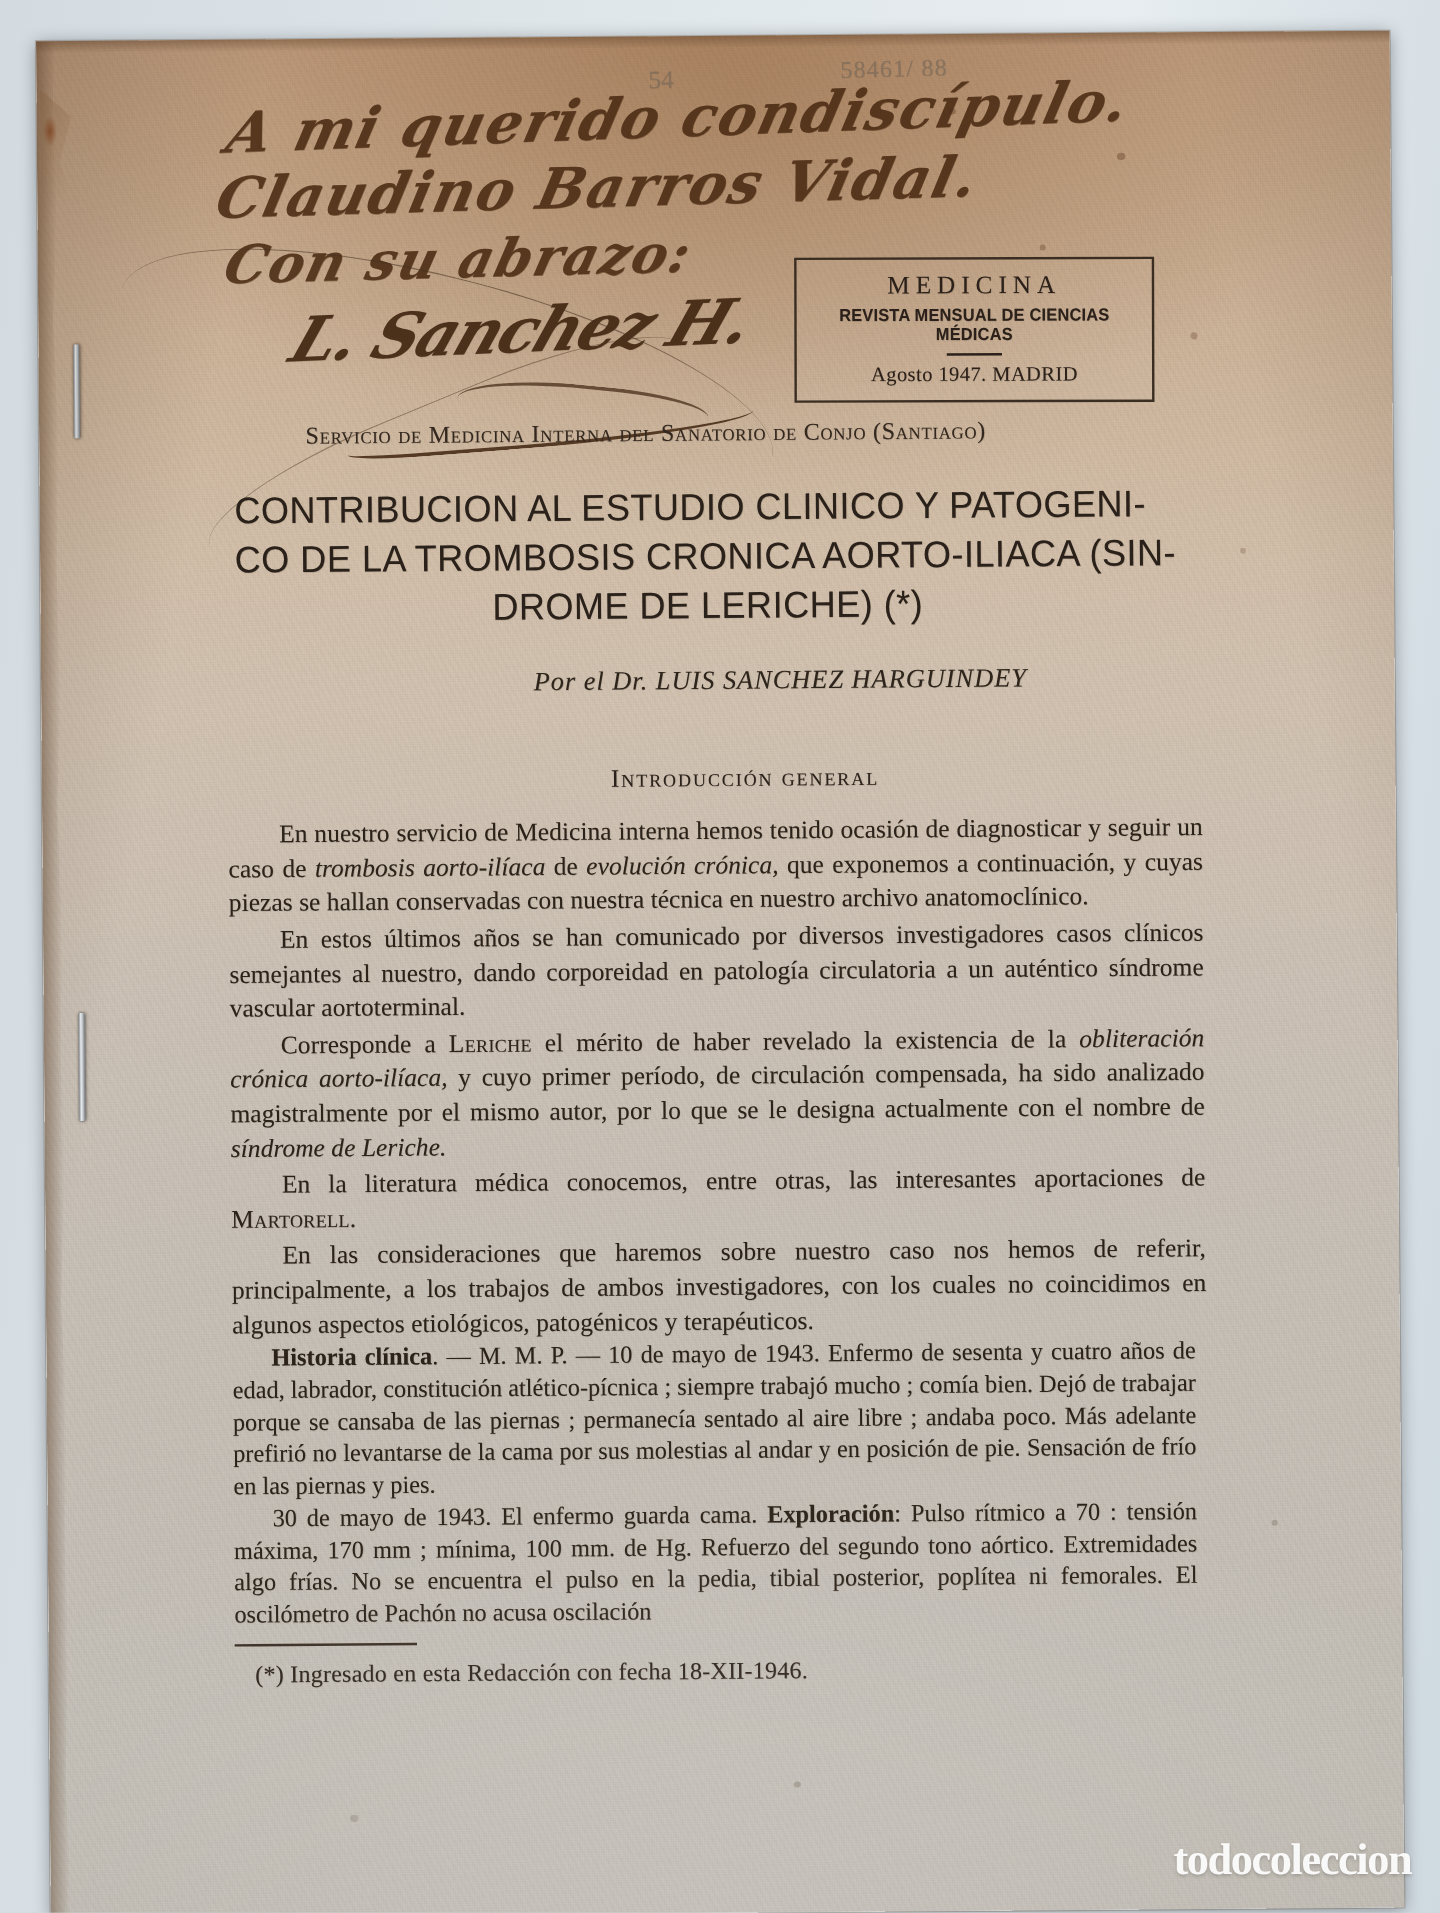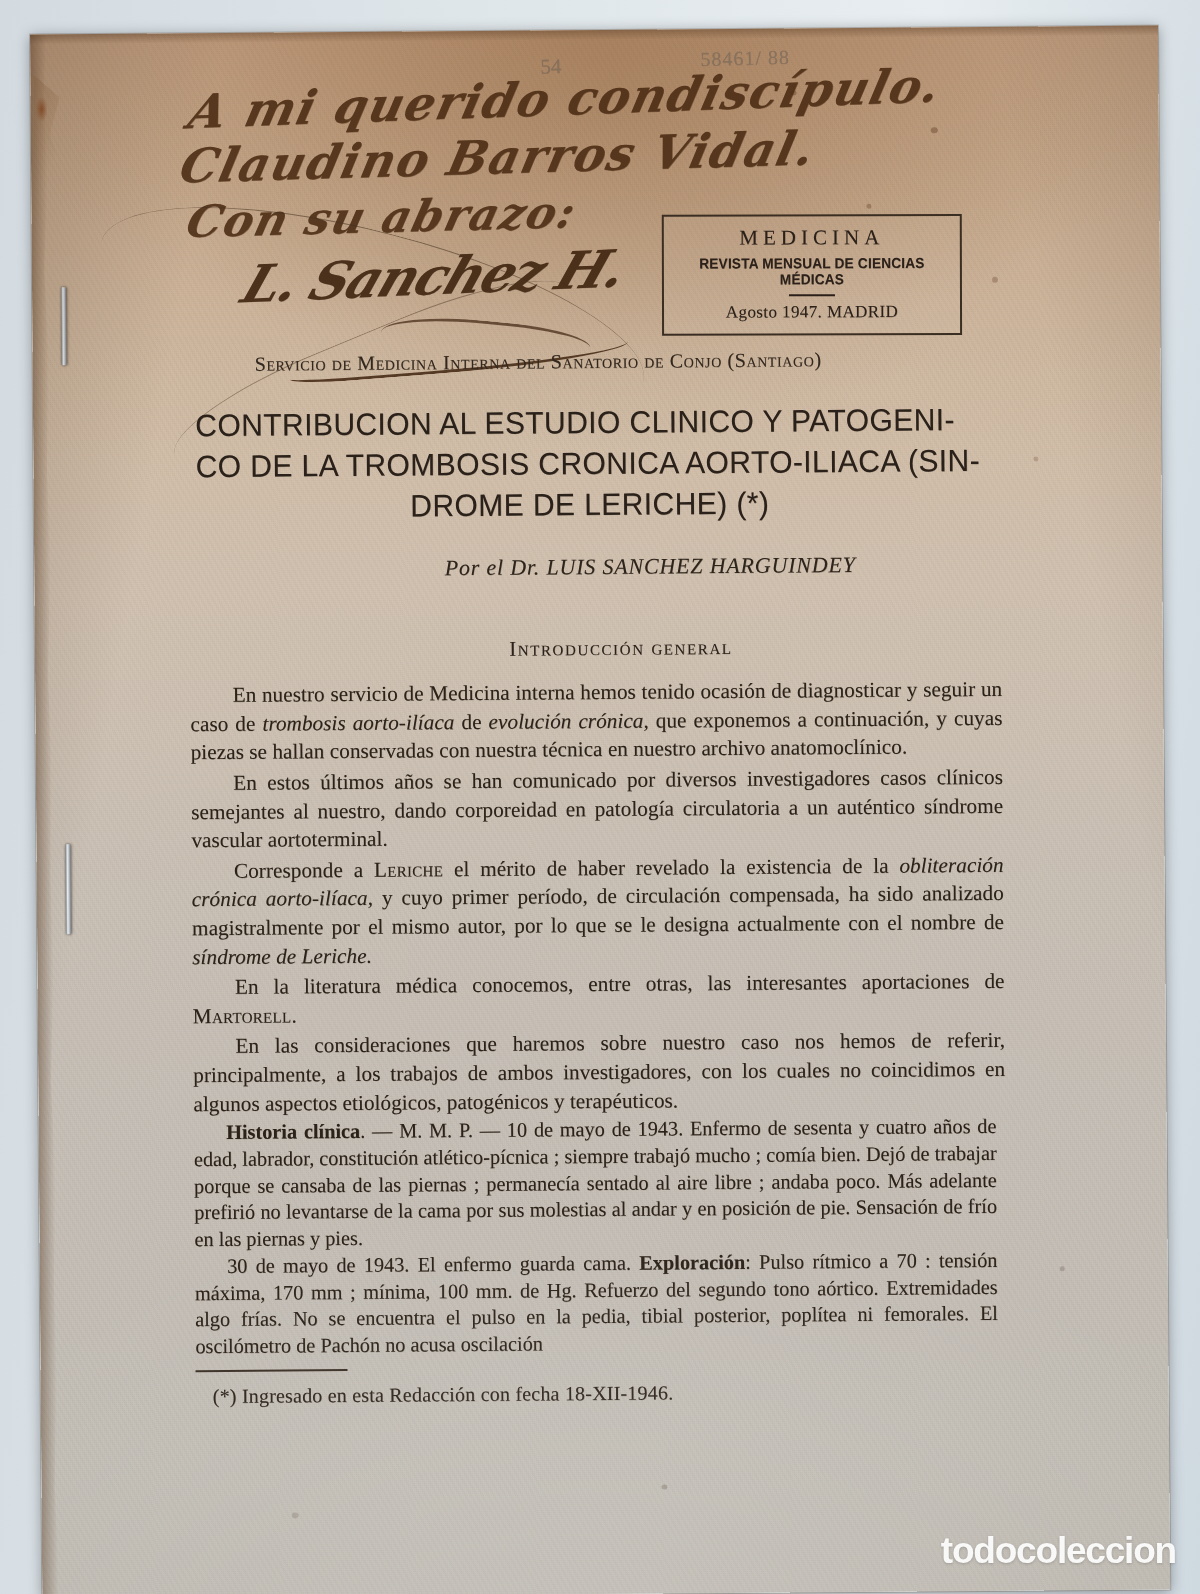--- a/index.html
+++ b/index.html
@@ -266,21 +266,21 @@
 
   
   .content, .dept-line, .doc-title, .byline, .section-head,
   .body-block, .history-block, .footnote{
     text-shadow:0.35px 0.35px 0.6px rgba(60,45,30,.35);
   }
 
   
   .watermark{
     position:absolute;right:24px;bottom:22px;
-    font-family:Liberation Sans, sans-serif;
+    font-family:Liberation Serif, serif;
     font-weight:700;font-size:37px;letter-spacing:-1.2px;
     color:rgba(255,255,255,.93);
     text-shadow:0 1px 3px rgba(0,0,0,.18);
     z-index:40;
   }
 </style>
 </head>
 <body>
 
 <div class="scan-bg"></div>

